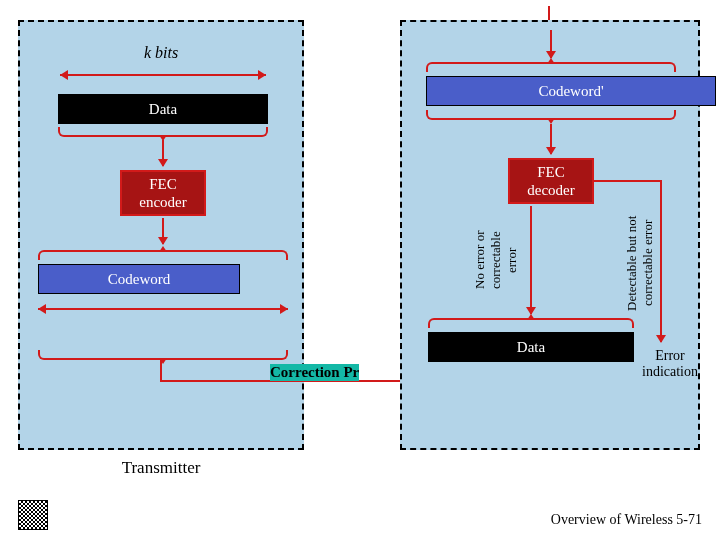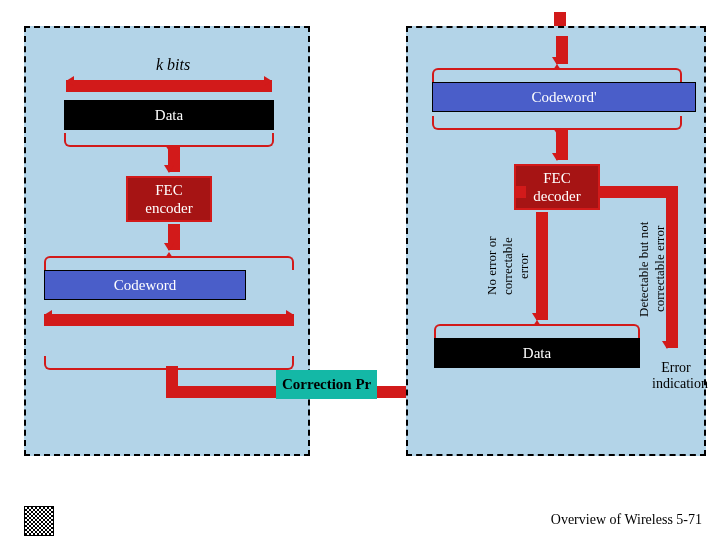--- a/index.html
+++ b/index.html
@@ -1,15 +1,15 @@
 <!DOCTYPE html>
 <html><head>
 <meta charset="utf-8">
 <style>
-  * { box-sizing: border-box; margin: 0; padding: 6px; }
+  * { box-sizing: border-box; margin: 0; padding: 0; }
   body {
     width: 720px;
     height: 540px;
     background: #fff;
     font-family: Georgia, 'Times New Roman', serif;
     position: relative;
     overflow: hidden;
   }
   .panel {
     position: absolute;
@@ -169,34 +169,35 @@
   <div class="brace-top brace-tip-up" style="left:18px; top:228px; width:250px;"></div>
 
   <div class="block block-blue" style="left:18px; top:242px; width:202px; height:30px;">
       <span>Codeword</span>
     </div>
 
   <div class="dim-line" style="left:18px; top:286px; width:250px;"></div>
 
   <div class="brace-bottom brace-tip-down" style="left:18px; top:328px; width:250px;"></div>
 
+  <div class="panel-label">Transmitter</div>
 </div>
 
 <div class="path-line" style="left:160px; top:360px; width:2px; height:22px;"></div>
 
 <div class="path-line" style="left:160px; top:380px; width:390px; height:2px;"></div>
 
 <div class="path-line" style="left:548px; top:6px; width:2px; height:376px;"></div>
 
 <div class="panel receiver-panel">
 
   <div class="arrow-v" style="left:148px; top:8px; height:28px;"></div>
   <div class="brace-top brace-tip-up" style="left:24px; top:40px; width:250px;"></div>
 
-  <div class="block block-blue" style="left:24px; top:54px; width:264px; height:30px;">
+  <div class="block block-blue" style="left:24px; top:54px; width:290px; height:30px;">
       <span>Codeword'</span>
     </div>
 
   <div class="brace-bottom brace-tip-down" style="left:24px; top:88px; width:250px;"></div>
   <div class="arrow-v" style="left:148px; top:102px; height:30px;"></div>
 
   <div class="block block-red" style="left:106px; top:136px; width:86px; height:46px; white-space:pre-line; line-height:1.2;"><span>FEC
 decoder</span></div>
 
   <div class="path-line" style="left:106px; top:158px; width:2px; height:0;"></div>

